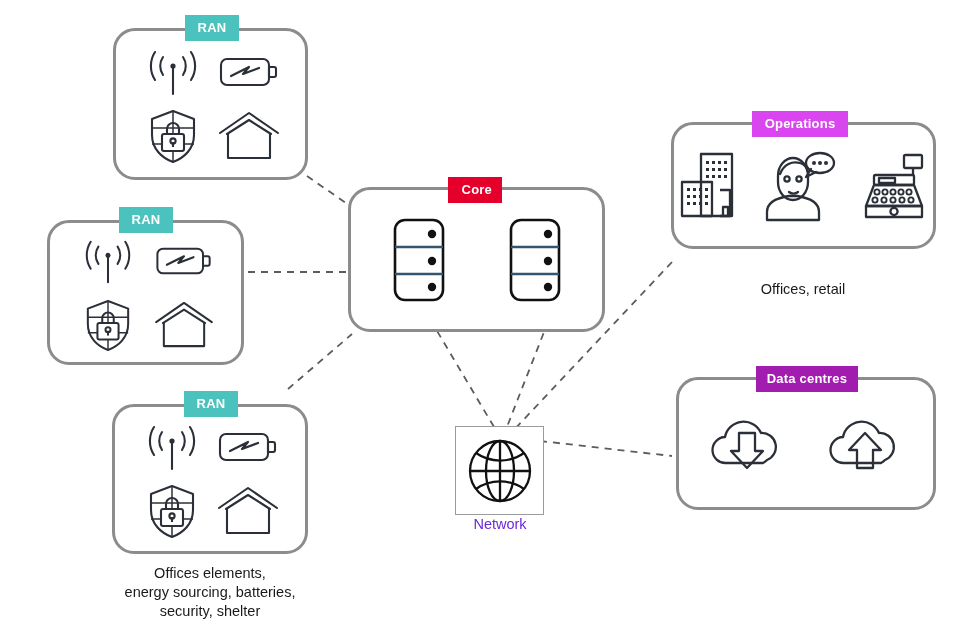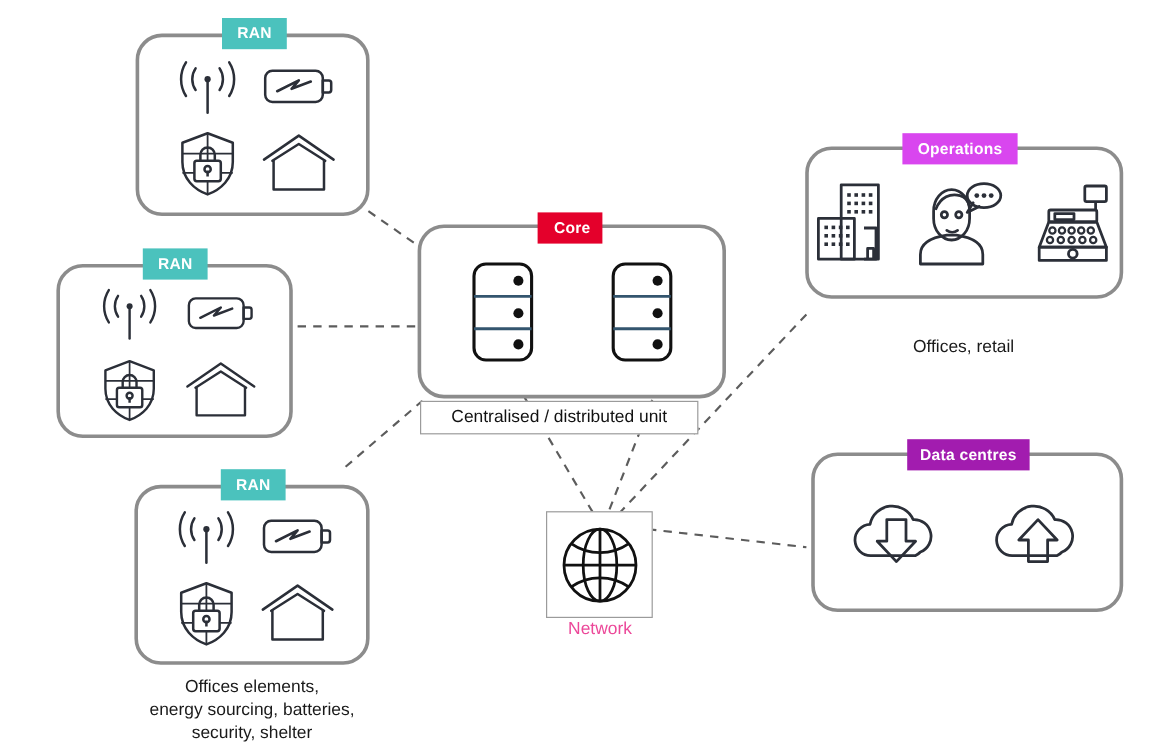--- a/index.html
+++ b/index.html
@@ -72,21 +72,21 @@
     position:absolute;
     border:1px solid #9b9b9b;
     background:#ffffff;
     display:flex;align-items:center;justify-content:center;
     box-sizing:border-box;
     z-index:4;
   }
   .globelabel{
     position:absolute;
     text-align:center;
-    font-size:14.5px;color:#ec4899;
+    font-size:14.5px;color:#6d28d9;
   }
   svg{display:block;}
 </style>
 </head>
 <body>
 
 <div id="stage">
 
   <svg id="links" viewBox="0 0 971 628">
     <g stroke="#5c5c5c" stroke-width="1.8" stroke-dasharray="7 6" fill="none">
@@ -279,21 +279,20 @@
             <line x1="2" y1="56" x2="50" y2="56" stroke="#33556e" stroke-width="2.4"></line>
             <circle cx="39" cy="16" r="4.2" fill="#111"></circle>
             <circle cx="39" cy="43" r="4.2" fill="#111"></circle>
             <circle cx="39" cy="69" r="4.2" fill="#111"></circle>
           </svg>
         </div>
       </div>
     </div>
   </div>
   <div class="chip" style="left:448px;top:173px;width:54px;background:#E4002B;text-align:right;">Core</div>
-  <div class="unitbox" style="left:350px;top:330px;width:232px;height:28px;">Centralised / distributed unit</div>
 
   <div class="panel" style="left:671px;top:118px;width:265px;height:127px;">
     <div class="icons">
       <div style="display:flex;gap:22px;align-items:center;">
         <div>
           <svg width="62" height="72" viewBox="0 0 62 72">
             <g fill="none" stroke="#2b2f38" stroke-width="2.3" stroke-linejoin="round">
               <rect x="23" y="4" width="31" height="62"></rect>
               <rect x="4" y="32" width="30" height="34"></rect>
               <path d="M42 40 h10 v26 h-10"></path>

